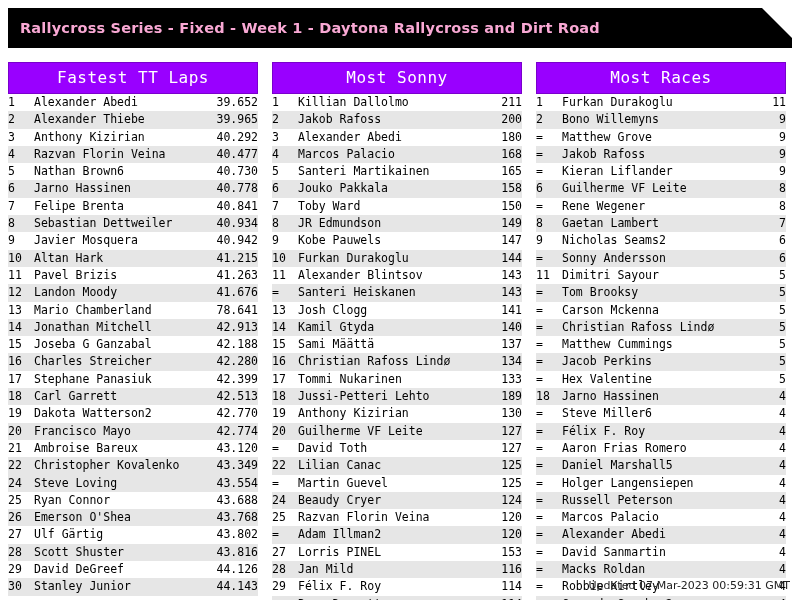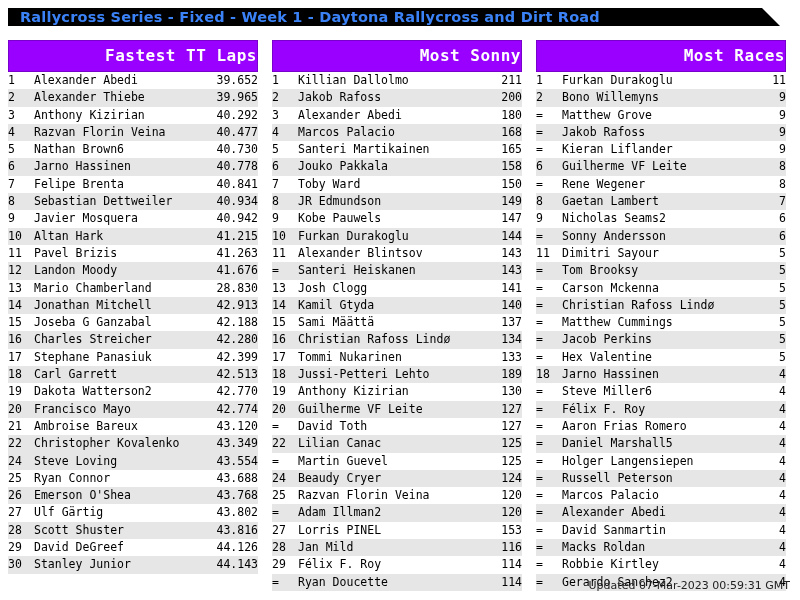--- a/index.html
+++ b/index.html
@@ -16,23 +16,23 @@
   .page {
     position: relative;
     width: 800px;
     height: 600px;
     box-sizing: border-box;
     padding: 8px 8px 0 8px;
   }
   
   .title-bar {
     position: relative;
-    height: 18px;
+    height: 40px;
     background: #000000;
-    color: #3b82f6;
+    color: #f9a8d4;
     display: flex;
     align-items: center;
     padding-left: 12px;
     font-family: "DejaVu Sans", sans-serif;
     font-size: 14.5px;
     font-weight: bold;
     letter-spacing: 0.2px;
   }
   .title-bar .corner {
     position: absolute;
@@ -49,24 +49,24 @@
     gap: 14px;
     margin-top: 14px;
   }
   .col {
     width: 250px;
     flex: 0 0 250px;
   }
   .col-header {
     background: #9900ff;
     color: #ffffff;
-    text-align: right;
+    text-align: center;
     font-family: "DejaVu Sans Mono", monospace;
     font-size: 16px;
-    font-weight: bold;
+    font-weight: normal;
     padding: 5px 0 6px 0;
     border: 1px solid #7a00cc;
     letter-spacing: 0.5px;
   }
   table.board {
     width: 100%;
     border-collapse: collapse;
     font-size: 11.5px;
     font-family: "DejaVu Sans Mono", monospace;
     color: #000000;
@@ -184,21 +184,21 @@
               <td class="val">41.263</td>
             </tr>
             <tr class="even">
               <td class="pos">12</td>
               <td class="name">Landon Moody</td>
               <td class="val">41.676</td>
             </tr>
             <tr class="odd">
               <td class="pos">13</td>
               <td class="name">Mario Chamberland</td>
-              <td class="val">28.830</td>
+              <td class="val">78.641</td>
             </tr>
             <tr class="even">
               <td class="pos">14</td>
               <td class="name">Jonathan Mitchell</td>
               <td class="val">42.913</td>
             </tr>
             <tr class="odd">
               <td class="pos">15</td>
               <td class="name">Joseba G Ganzabal</td>
               <td class="val">42.188</td>

